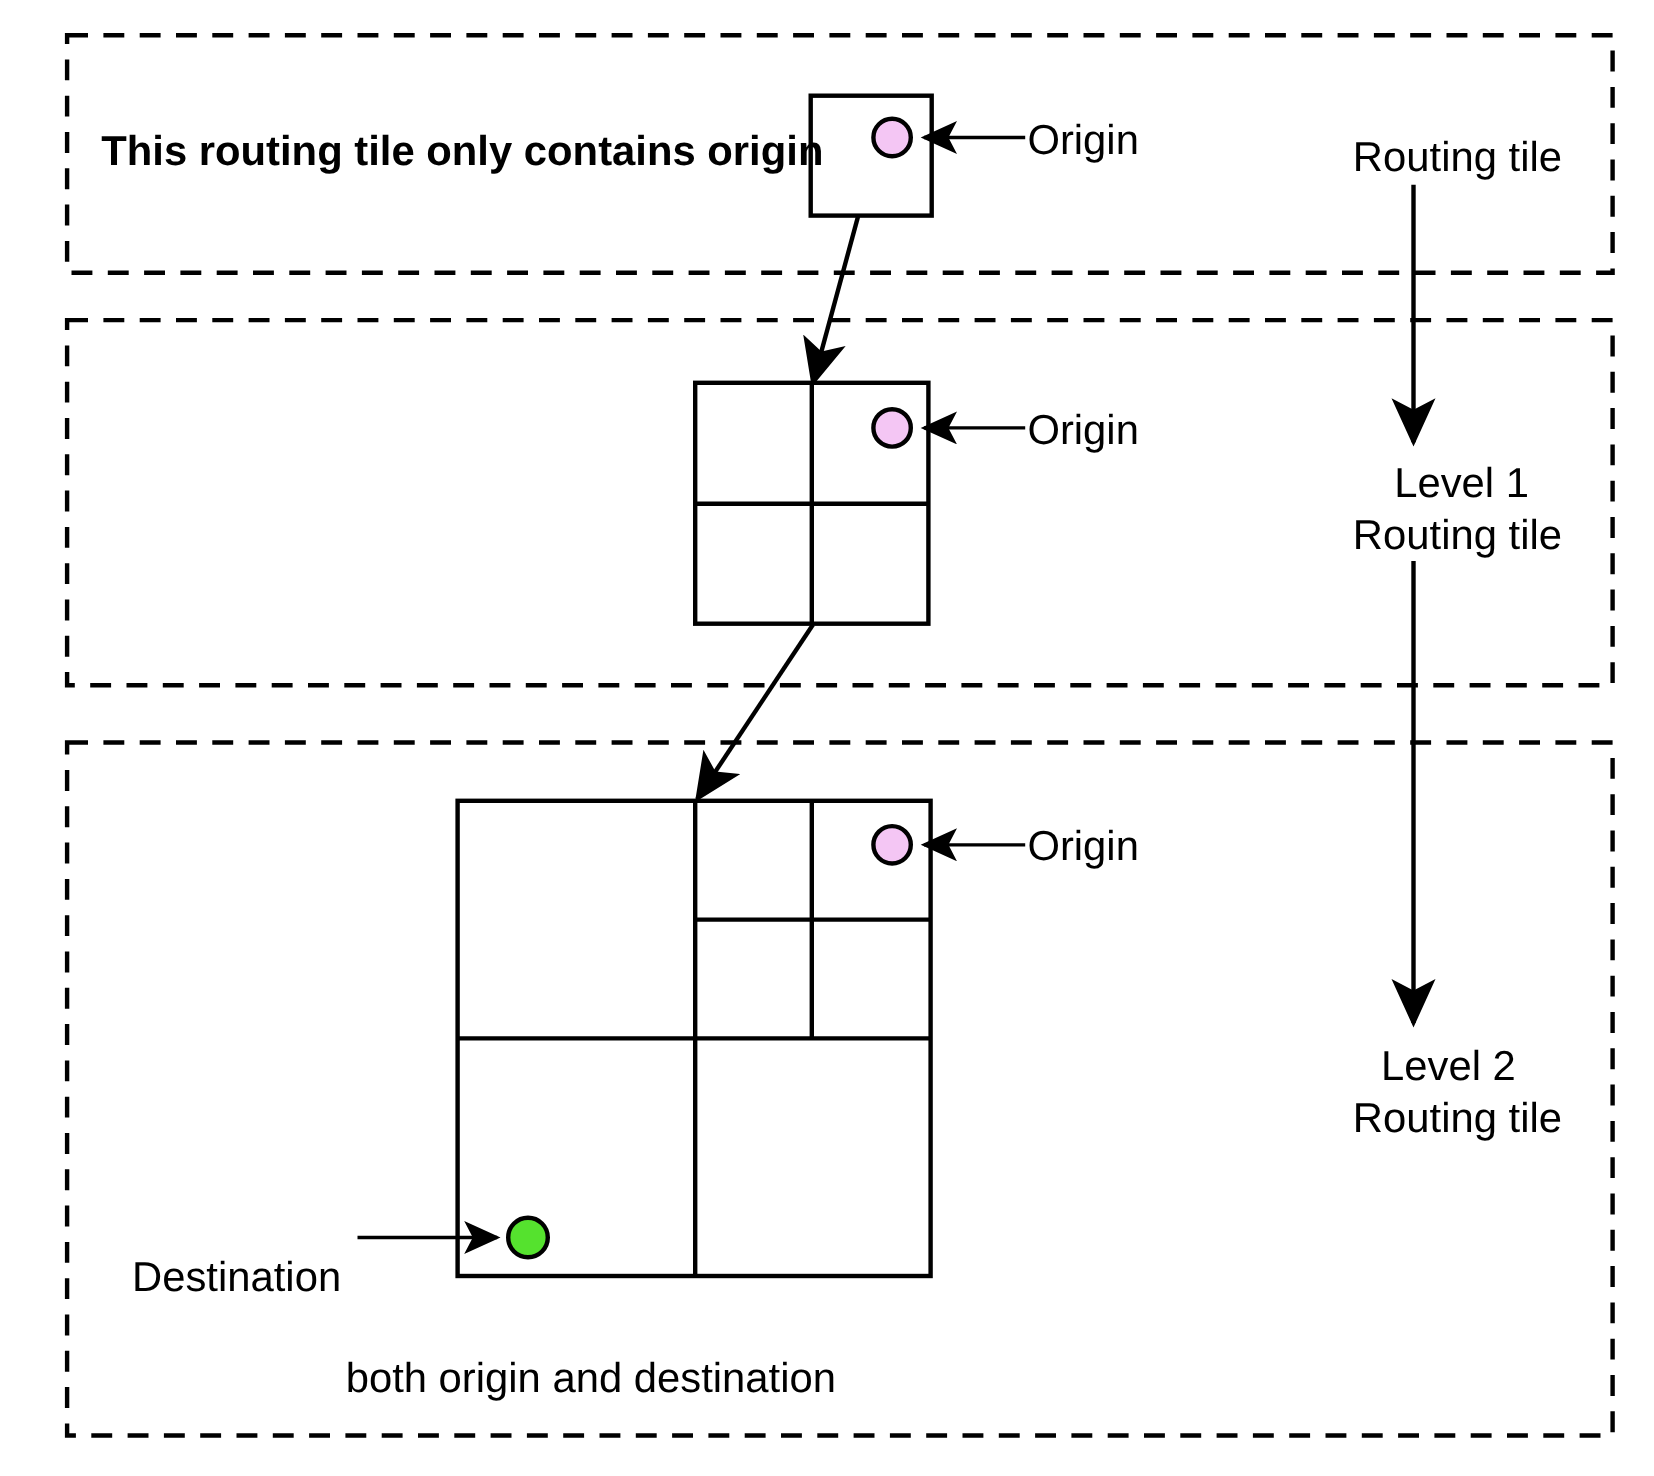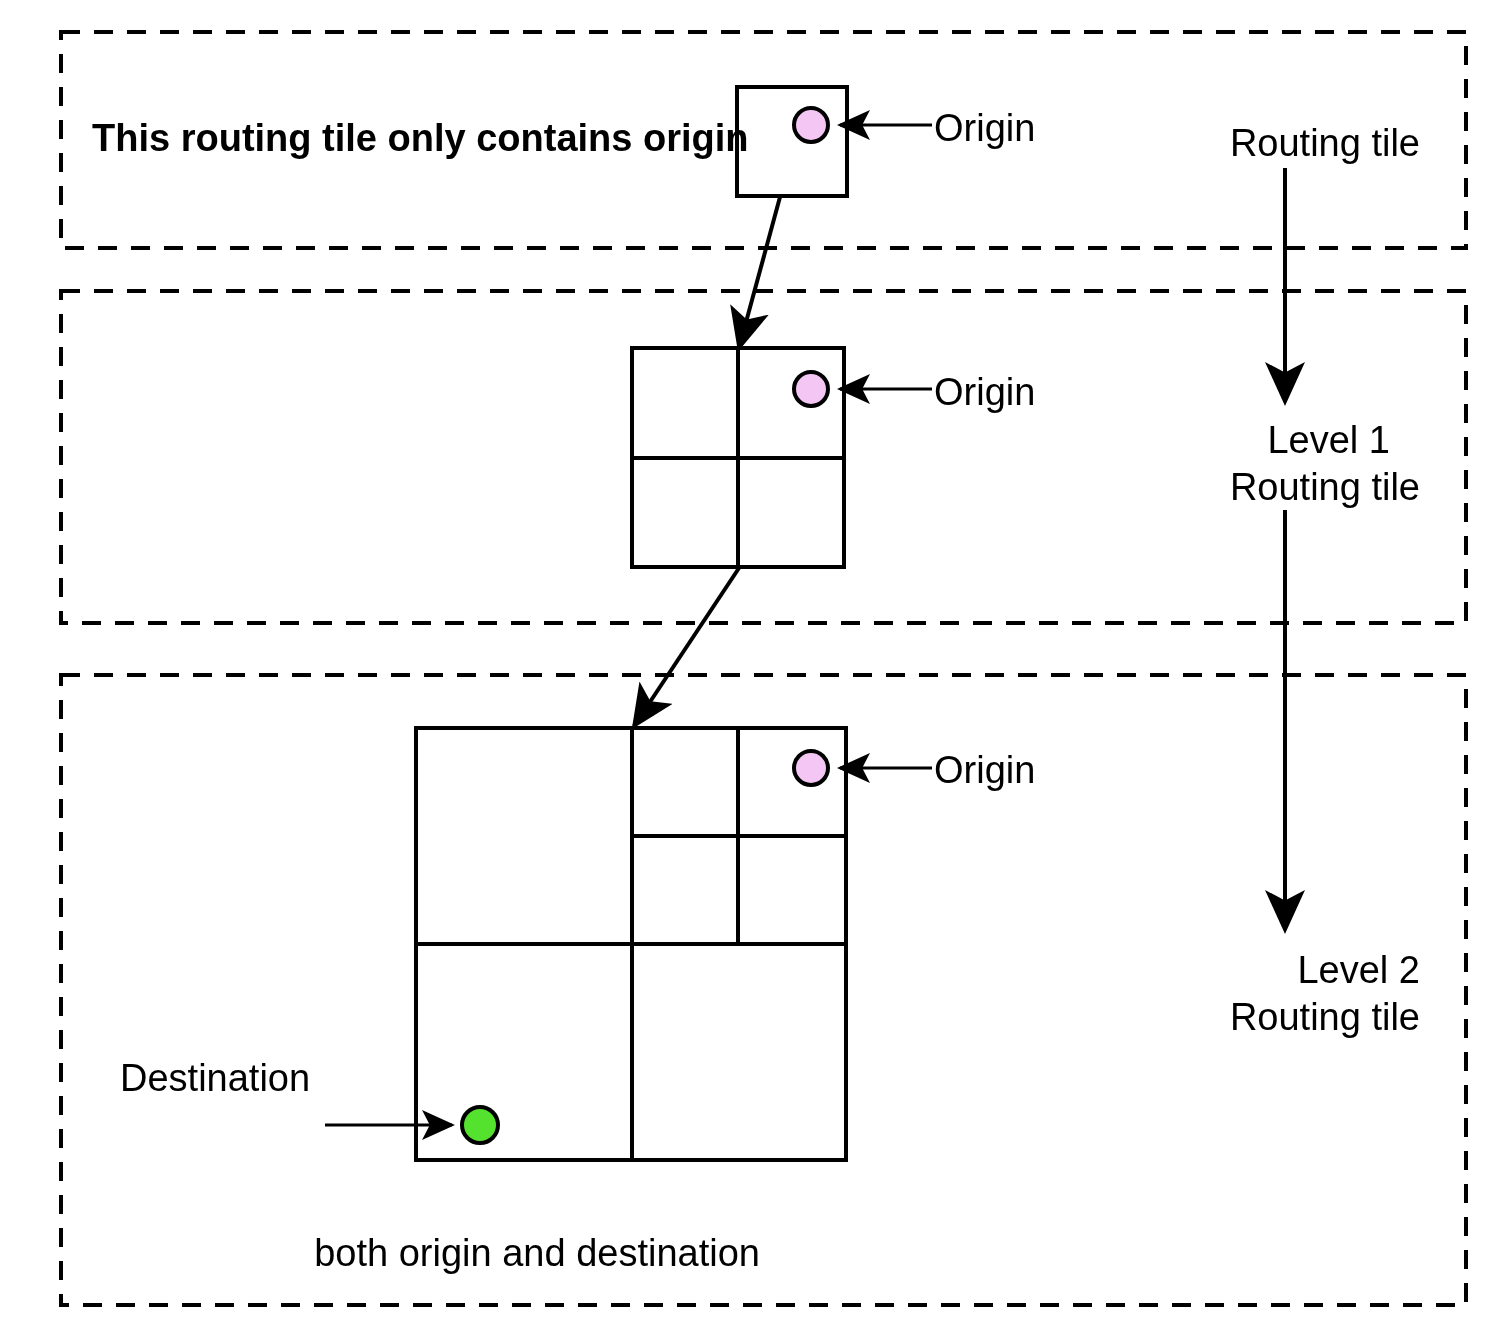--- a/index.html
+++ b/index.html
@@ -85,20 +85,20 @@
 
   <div class="lbl lbl-38 center" style="left:1150px; top:121px; width:270px;">Routing tile</div>
 
   <div class="lbl lbl-38" style="left:934px; top:370px;">Origin</div>
 
   <div class="lbl lbl-38 center" style="left:1120px; top:418px; width:270px;">Level 1</div>
   <div class="lbl lbl-38 center" style="left:1150px; top:465px; width:270px;">Routing tile</div>
 
   <div class="lbl lbl-38" style="left:934px; top:748px;">Origin</div>
 
-  <div class="lbl lbl-38 center" style="left:1150px; top:948px; width:270px;">Level 2</div>
+  <div class="lbl lbl-38 center" style="left:1108px; top:948px; width:270px;">Level 2</div>
   <div class="lbl lbl-38 center" style="left:1150px; top:995px; width:270px;">Routing tile</div>
 
-  <div class="lbl lbl-38" style="left:120px; top:1056px;">Destination</div>
+  <div class="lbl lbl-38" style="left:120px; top:1140px;">Destination</div>
 
   <div class="lbl lbl-38 center" style="left:60px; top:1231px; width:700px;">both origin and destination</div>
 
 </div>
 
 </body></html>

